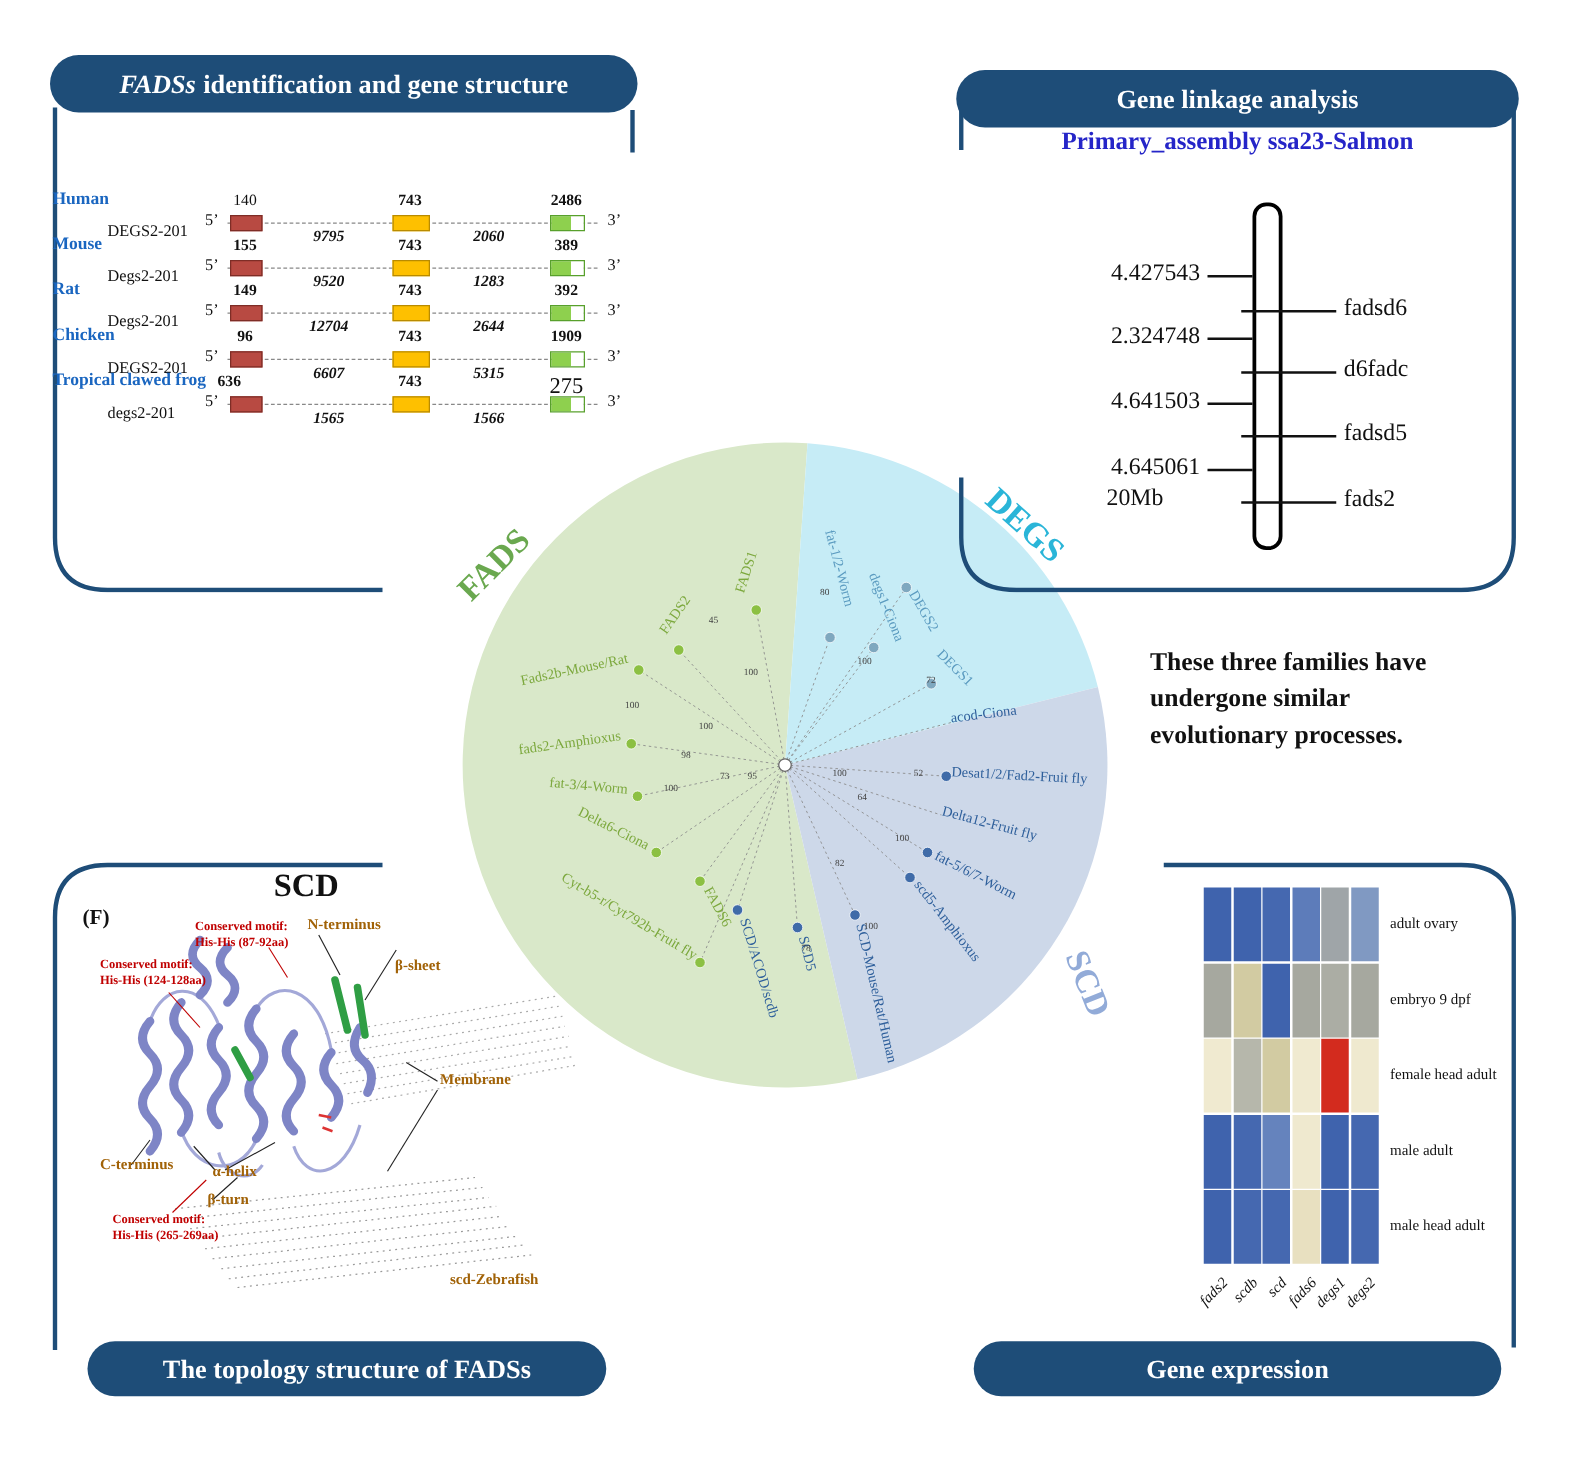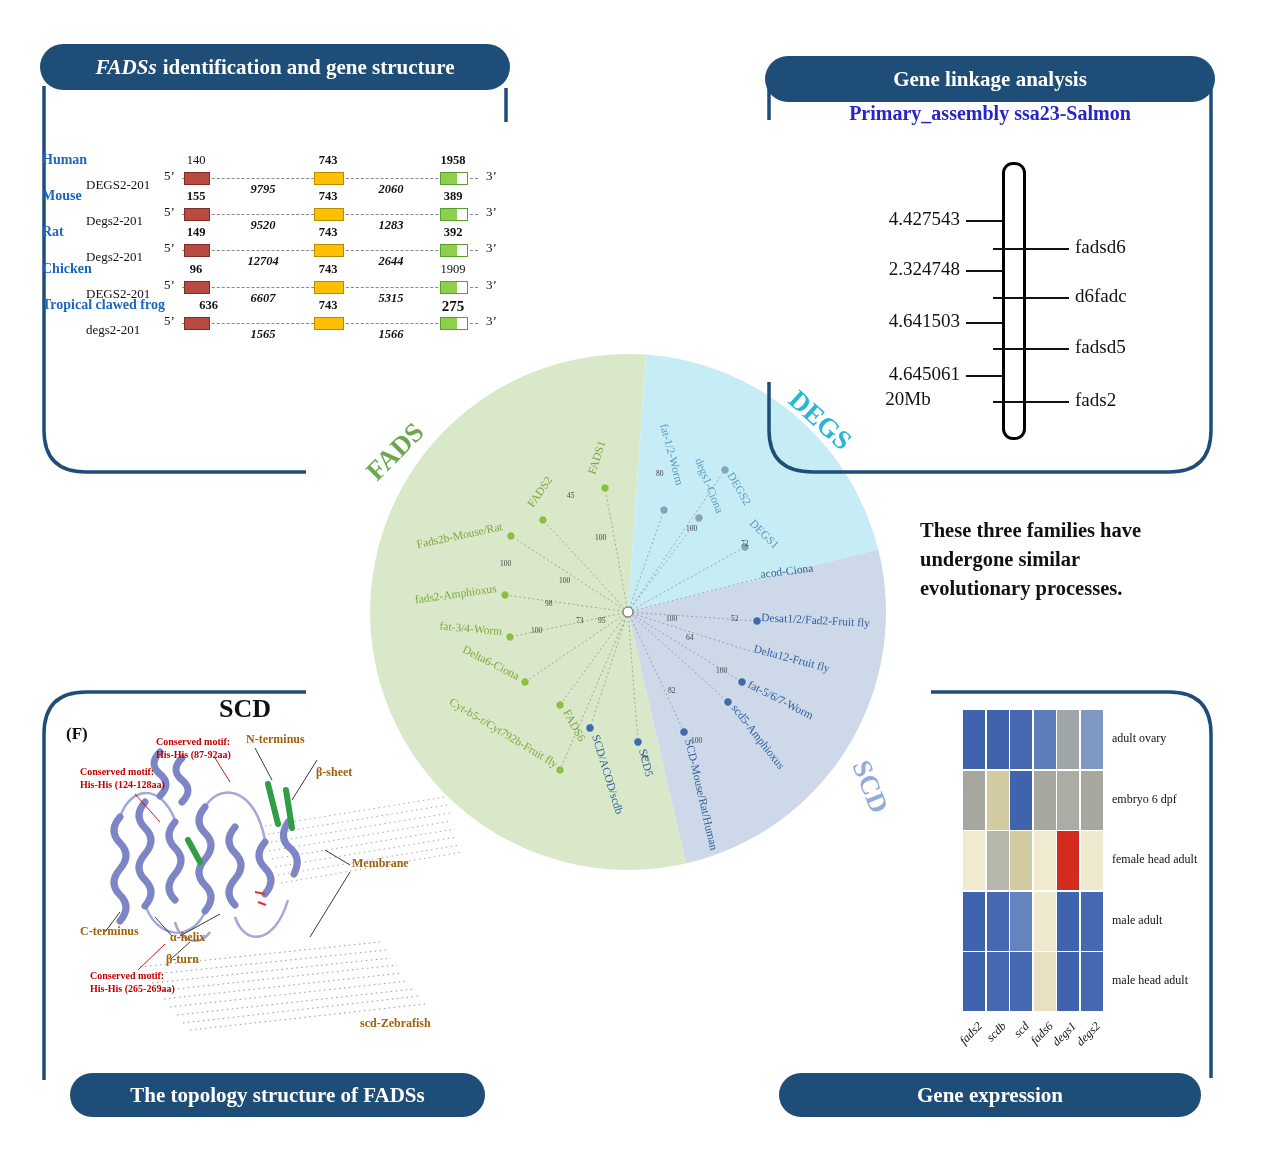--- a/index.html
+++ b/index.html
@@ -136,21 +136,21 @@
           <div style="position: absolute; left: 2px; top: 0px; font-size: 14px; font-weight: bold; color: rgb(26, 102, 192);">Human</div>
           <div style="position: absolute; left: 46px; top: 25px; font-size: 13px; color: rgb(17, 17, 17);">DEGS2-201</div>
           <div style="position: absolute; left: 124px; top: 16px; font-size: 13px;">5’</div>
           <div style="position: absolute; left: 142px; width: 296px; top: 26px; border-top: 1.5px dashed rgb(136, 136, 136);"></div>
           <div style="position: absolute; left: 134px; width: 44px; top: 1px; text-align: center; font-size: 12.5px; font-weight: normal;">140</div>
           <div style="position: absolute; left: 144px; top: 20px; width: 24px; height: 11px; background: rgb(184, 74, 66); border: 1px solid rgb(126, 45, 38);"></div>
           <div style="position: absolute; left: 180px; width: 86px; top: 30px; text-align: center; font-size: 12.5px; font-weight: bold; font-style: italic;">9795</div>
           <div style="position: absolute; left: 266px; width: 44px; top: 1px; text-align: center; font-size: 12.5px; font-weight: bold;">743</div>
           <div style="position: absolute; left: 274px; top: 20px; width: 28px; height: 11px; background: rgb(254, 192, 0); border: 1px solid rgb(185, 139, 0);"></div>
           <div style="position: absolute; left: 308px; width: 86px; top: 30px; text-align: center; font-size: 12.5px; font-weight: bold; font-style: italic;">2060</div>
-          <div style="position: absolute; left: 391px; width: 44px; top: 1px; text-align: center; font-size: 12.5px; font-weight: bold;">1958</div>
+          <div style="position: absolute; left: 391px; width: 44px; top: 1px; text-align: center; font-size: 12.5px; font-weight: bold;">2486</div>
           <div style="position: absolute; left: 400px; top: 20px; width: 26px; height: 11px; border: 1.5px solid rgb(88, 160, 44); background: linear-gradient(90deg, rgb(142, 208, 78) 0px, rgb(142, 208, 78) 60%, rgb(255, 255, 255) 60%);"></div>
           <div style="position: absolute; left: 446px; top: 16px; font-size: 13px;">3’</div>
         </div>
         <div style="position: absolute; left: 0px; right: 0px; top: 144px; height: 52px;">
           <div style="position: absolute; left: 2px; top: 0px; font-size: 14px; font-weight: bold; color: rgb(26, 102, 192);">Mouse</div>
           <div style="position: absolute; left: 46px; top: 25px; font-size: 13px; color: rgb(17, 17, 17);">Degs2-201</div>
           <div style="position: absolute; left: 124px; top: 16px; font-size: 13px;">5’</div>
           <div style="position: absolute; left: 142px; width: 296px; top: 26px; border-top: 1.5px dashed rgb(136, 136, 136);"></div>
           <div style="position: absolute; left: 134px; width: 44px; top: 1px; text-align: center; font-size: 12.5px; font-weight: bold;">155</div>
           <div style="position: absolute; left: 144px; top: 20px; width: 24px; height: 11px; background: rgb(184, 74, 66); border: 1px solid rgb(126, 45, 38);"></div>
@@ -181,36 +181,36 @@
           <div style="position: absolute; left: 2px; top: 0px; font-size: 14px; font-weight: bold; color: rgb(26, 102, 192);">Chicken</div>
           <div style="position: absolute; left: 46px; top: 25px; font-size: 13px; color: rgb(17, 17, 17);">DEGS2-201</div>
           <div style="position: absolute; left: 124px; top: 16px; font-size: 13px;">5’</div>
           <div style="position: absolute; left: 142px; width: 296px; top: 26px; border-top: 1.5px dashed rgb(136, 136, 136);"></div>
           <div style="position: absolute; left: 134px; width: 44px; top: 1px; text-align: center; font-size: 12.5px; font-weight: bold;">96</div>
           <div style="position: absolute; left: 144px; top: 20px; width: 24px; height: 11px; background: rgb(184, 74, 66); border: 1px solid rgb(126, 45, 38);"></div>
           <div style="position: absolute; left: 180px; width: 86px; top: 30px; text-align: center; font-size: 12.5px; font-weight: bold; font-style: italic;">6607</div>
           <div style="position: absolute; left: 266px; width: 44px; top: 1px; text-align: center; font-size: 12.5px; font-weight: bold;">743</div>
           <div style="position: absolute; left: 274px; top: 20px; width: 28px; height: 11px; background: rgb(254, 192, 0); border: 1px solid rgb(185, 139, 0);"></div>
           <div style="position: absolute; left: 308px; width: 86px; top: 30px; text-align: center; font-size: 12.5px; font-weight: bold; font-style: italic;">5315</div>
-          <div style="position: absolute; left: 391px; width: 44px; top: 1px; text-align: center; font-size: 12.5px; font-weight: normal;">1909</div>
+          <div style="position: absolute; left: 391px; width: 44px; top: 1px; text-align: center; font-size: 12.5px; font-weight: bold;">1909</div>
           <div style="position: absolute; left: 400px; top: 20px; width: 26px; height: 11px; border: 1.5px solid rgb(88, 160, 44); background: linear-gradient(90deg, rgb(142, 208, 78) 0px, rgb(142, 208, 78) 60%, rgb(255, 255, 255) 60%);"></div>
           <div style="position: absolute; left: 446px; top: 16px; font-size: 13px;">3’</div>
         </div>
         <div style="position: absolute; left: 0px; right: 0px; top: 253px; height: 52px;">
           <div style="position: absolute; left: 2px; top: 0px; font-size: 14px; font-weight: bold; color: rgb(26, 102, 192);">Tropical clawed frog</div>
           <div style="position: absolute; left: 46px; top: 25px; font-size: 13px; color: rgb(17, 17, 17);">degs2-201</div>
           <div style="position: absolute; left: 124px; top: 16px; font-size: 13px;">5’</div>
           <div style="position: absolute; left: 142px; width: 296px; top: 26px; border-top: 1.5px dashed rgb(136, 136, 136);"></div>
-          <div style="position: absolute; left: 134px; width: 44px; top: 1px; text-align: right; font-size: 12.5px; font-weight: bold;">636</div>
+          <div style="position: absolute; left: 134px; width: 44px; top: 1px; text-align: left; font-size: 12.5px; font-weight: bold;">636</div>
           <div style="position: absolute; left: 144px; top: 20px; width: 24px; height: 11px; background: rgb(184, 74, 66); border: 1px solid rgb(126, 45, 38);"></div>
           <div style="position: absolute; left: 180px; width: 86px; top: 30px; text-align: center; font-size: 12.5px; font-weight: bold; font-style: italic;">1565</div>
           <div style="position: absolute; left: 266px; width: 44px; top: 1px; text-align: center; font-size: 12.5px; font-weight: bold;">743</div>
           <div style="position: absolute; left: 274px; top: 20px; width: 28px; height: 11px; background: rgb(254, 192, 0); border: 1px solid rgb(185, 139, 0);"></div>
           <div style="position: absolute; left: 308px; width: 86px; top: 30px; text-align: center; font-size: 12.5px; font-weight: bold; font-style: italic;">1566</div>
-          <div style="position: absolute; left: 391px; width: 44px; top: 1px; text-align: center; font-size: 15px; font-weight: bold;">275</div>
+          <div style="position: absolute; left: 391px; width: 44px; top: 1px; text-align: center; font-size: 18px; font-weight: normal;">275</div>
           <div style="position: absolute; left: 400px; top: 20px; width: 26px; height: 11px; border: 1.5px solid rgb(88, 160, 44); background: linear-gradient(90deg, rgb(142, 208, 78) 0px, rgb(142, 208, 78) 60%, rgb(255, 255, 255) 60%);"></div>
           <div style="position: absolute; left: 446px; top: 16px; font-size: 13px;">3’</div>
         </div>
       </div>
   </div>
 
   <div class="panel" style="left:765px;top:44px;width:450px;height:430px;">
     <svg class="bracket" width="450" height="430" viewBox="0 0 450 430">
       <path d="M 446 42 V 386 Q 446 428 404 428 H 48 Q 4 428 4 386 V 338" fill="none" stroke="#1e4d78" stroke-width="3.5"></path>
       <path d="M 4 44 V 76" fill="none" stroke="#1e4d78" stroke-width="3.5"></path>
@@ -346,21 +346,21 @@
         <div style="position: absolute; left: 268.5px; top: 22px; width: 22px; height: 59px; background: rgb(93, 124, 186);"></div>
         <div style="position: absolute; left: 292px; top: 22px; width: 22px; height: 59px; background: rgb(159, 165, 168);"></div>
         <div style="position: absolute; left: 315.5px; top: 22px; width: 22px; height: 59px; background: rgb(128, 153, 194);"></div>
         <div style="position: absolute; left: 347px; top: 43px; font-size: 12px;">adult ovary</div>
         <div style="position: absolute; left: 198px; top: 82.5px; width: 22px; height: 59px; background: rgb(166, 168, 159);"></div>
         <div style="position: absolute; left: 221.5px; top: 82.5px; width: 22px; height: 59px; background: rgb(210, 203, 162);"></div>
         <div style="position: absolute; left: 245px; top: 82.5px; width: 22px; height: 59px; background: rgb(63, 99, 173);"></div>
         <div style="position: absolute; left: 268.5px; top: 82.5px; width: 22px; height: 59px; background: rgb(166, 168, 159);"></div>
         <div style="position: absolute; left: 292px; top: 82.5px; width: 22px; height: 59px; background: rgb(171, 173, 164);"></div>
         <div style="position: absolute; left: 315.5px; top: 82.5px; width: 22px; height: 59px; background: rgb(166, 168, 159);"></div>
-        <div style="position: absolute; left: 347px; top: 103.5px; font-size: 12px;">embryo 6 dpf</div>
+        <div style="position: absolute; left: 347px; top: 103.5px; font-size: 12px;">embryo 9 dpf</div>
         <div style="position: absolute; left: 198px; top: 143px; width: 22px; height: 59px; background: rgb(240, 234, 208);"></div>
         <div style="position: absolute; left: 221.5px; top: 143px; width: 22px; height: 59px; background: rgb(182, 183, 171);"></div>
         <div style="position: absolute; left: 245px; top: 143px; width: 22px; height: 59px; background: rgb(210, 203, 162);"></div>
         <div style="position: absolute; left: 268.5px; top: 143px; width: 22px; height: 59px; background: rgb(240, 234, 208);"></div>
         <div style="position: absolute; left: 292px; top: 143px; width: 22px; height: 59px; background: rgb(211, 43, 30);"></div>
         <div style="position: absolute; left: 315.5px; top: 143px; width: 22px; height: 59px; background: rgb(239, 233, 207);"></div>
         <div style="position: absolute; left: 347px; top: 164px; font-size: 12px;">female head adult</div>
         <div style="position: absolute; left: 198px; top: 203.5px; width: 22px; height: 59px; background: rgb(63, 99, 173);"></div>
         <div style="position: absolute; left: 221.5px; top: 203.5px; width: 22px; height: 59px; background: rgb(69, 104, 176);"></div>
         <div style="position: absolute; left: 245px; top: 203.5px; width: 22px; height: 59px; background: rgb(101, 131, 189);"></div>

